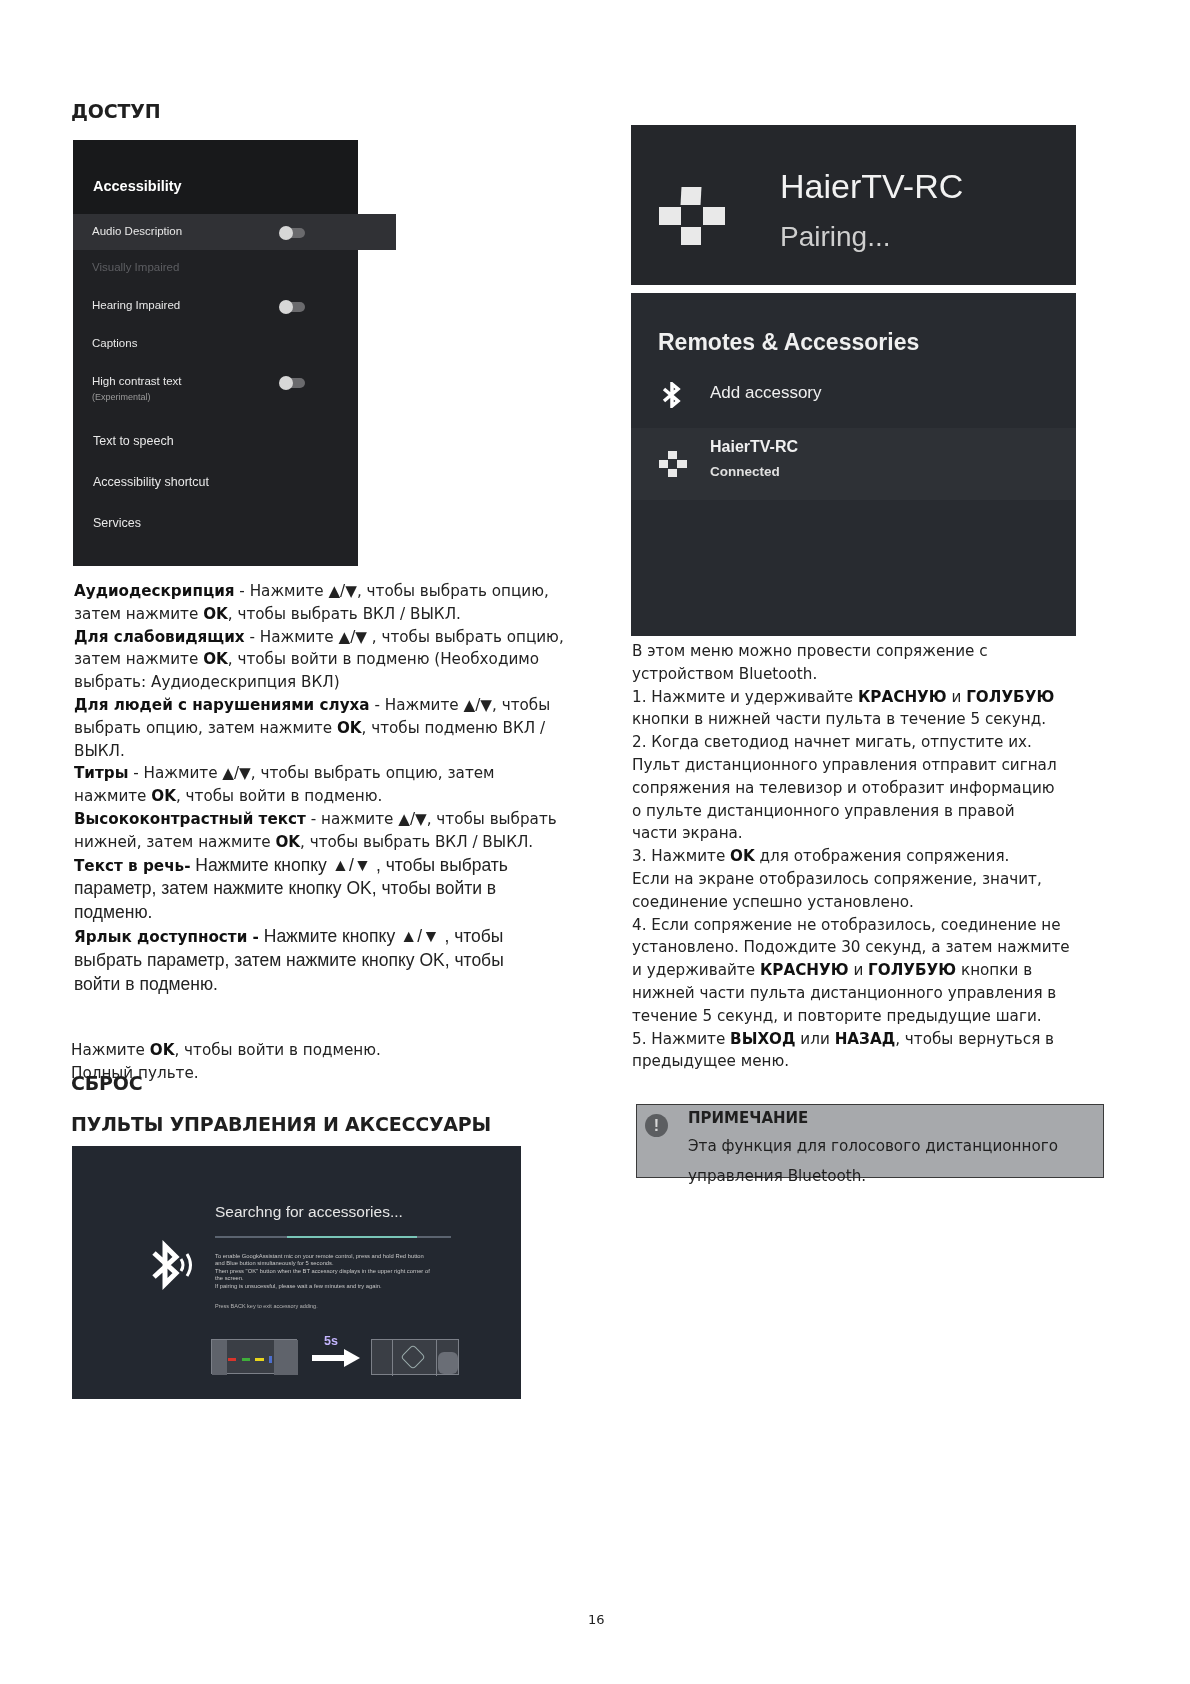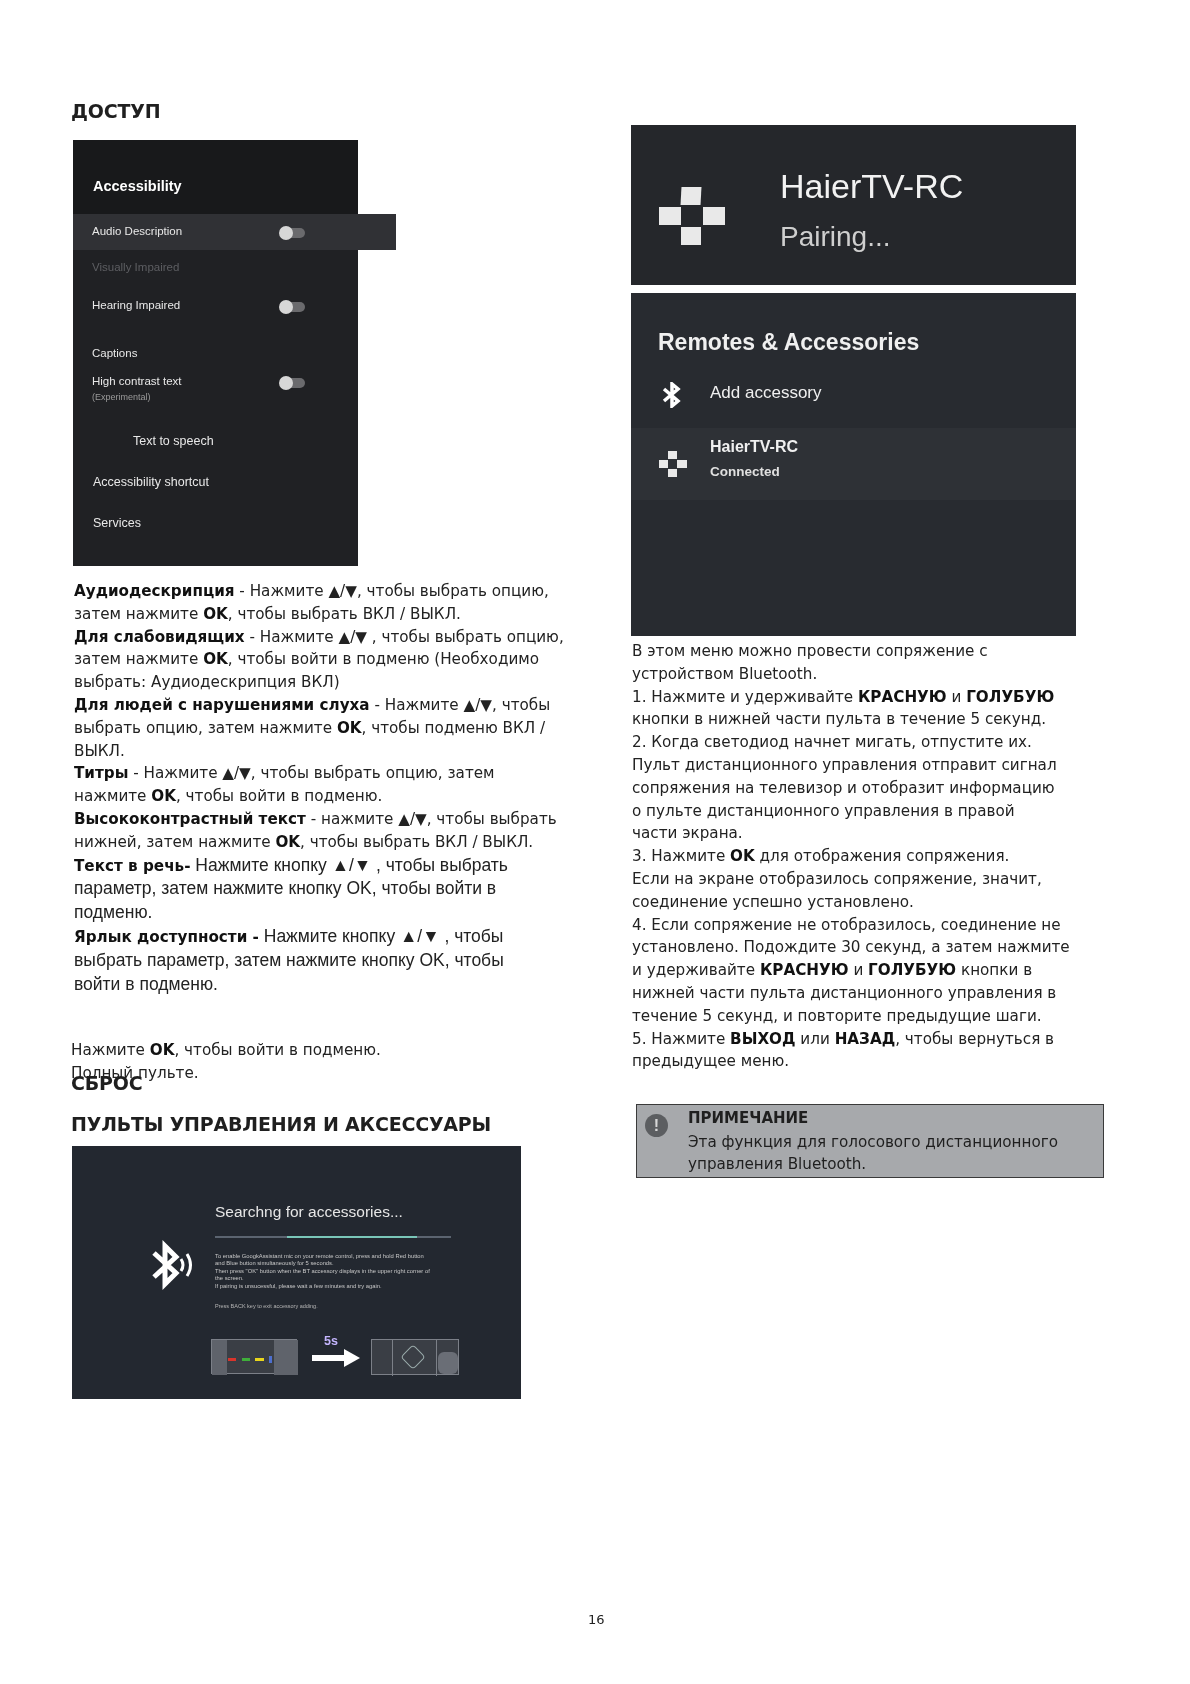--- a/index.html
+++ b/index.html
@@ -42,21 +42,21 @@
   .rem-title { position: absolute; left: 27px; top: 36px; font-family: "Liberation Sans", sans-serif; font-weight: bold; font-size: 23px; color: #f0f0f0; }
   .rem-row { position: absolute; left: 0; width: 445px; height: 62px; }
   .rem-row.sel { background: #2e3136; }
   .rem-row .lbl { position: absolute; left: 79px; font-family: "Liberation Sans", sans-serif; font-size: 17px; color: #f0f0f0; }
   .rem-row .sub { position: absolute; left: 79px; font-family: "Liberation Sans", sans-serif; font-size: 13.5px; color: #e0e0e0; }
 
   
   .note { left: 636px; top: 1104px; width: 468px; height: 74px; background: #a7a9ac; border: 1.5px solid #3a3a3a; }
   .note-icon { position: absolute; left: 8px; top: 9px; width: 23px; height: 23px; border-radius: 50%; background: #5c5e61; color: #d8d8d8; font-weight: bold; font-size: 16px; text-align: center; line-height: 23px; font-family: "Liberation Sans", sans-serif; }
   .note-title { position: absolute; left: 51px; top: 4px; font-family: "DejaVu Sans", sans-serif; font-weight: bold; font-size: 15px; color: #1f1f1f; }
-  .note-text { position: absolute; left: 51px; top: 26px; width: 410px; font-family: "DejaVu Sans", sans-serif; font-size: 15.2px; line-height: 22px; color: #1f1f1f; }
+  .note-text { position: absolute; left: 51px; top: 26px; width: 410px; font-family: "DejaVu Sans", sans-serif; font-size: 15.2px; line-height: 30px; color: #1f1f1f; }
 
   
   .search-panel { left: 72px; top: 1146px; width: 449px; height: 253px; background: #232830; }
   .search-title { position: absolute; left: 143px; top: 57px; font-family: "Liberation Sans", sans-serif; font-size: 15.5px; color: #e6e6e6; }
   .progress-track { position: absolute; left: 143px; top: 90px; width: 236px; height: 2px; background: #5b6470; }
   .progress-fill { position: absolute; top: 0; height: 2px; background: #79c6b8; }
   .search-info { position: absolute; left: 143px; top: 107px; width: 240px; font-family: "Liberation Sans", sans-serif; font-size: 5.8px; line-height: 7.4px; color: #c8c8c8; }
   .search-back { position: absolute; left: 143px; top: 157px; font-family: "Liberation Sans", sans-serif; font-size: 5.5px; color: #b5b5b5; }
   .illus-box { position: absolute; border: 1px solid #7c8088; background: #3a3e45; }
   .arrow-label { position: absolute; font-family: "Liberation Sans", sans-serif; font-weight: bold; font-size: 12.5px; color: #c4b5fd; }
@@ -82,32 +82,32 @@
   <div class="acc-row" style="top:110px;padding-left:36px;">
     <span class="lbl dim">Visually Impaired</span>
   </div>
   <div class="acc-row" style="top:148px;">
     <span class="lbl">Hearing Impaired</span>
     <span class="toggle">
         <span class="track"></span>
         <span class="knob"></span>
       </span>
   </div>
-  <div class="acc-row" style="top:196px;padding-left:36px;">
+  <div class="acc-row" style="top:186px;padding-left:36px;">
     <span class="lbl">Captions</span>
   </div>
   <div class="acc-row" style="top:224px; height:44px;">
     <span class="lbl">High contrast text</span>
     <span class="sub">(Experimental)</span>
     <span class="toggle">
         <span class="track"></span>
         <span class="knob"></span>
       </span>
   </div>
-  <div class="acc-row" style="top:283px;margin-left:40px;">
+  <div class="acc-row" style="top:283px;">
     <span class="lbl big">Text to speech</span>
   </div>
   <div class="acc-row" style="top:324px;">
     <span class="lbl big">Accessibility shortcut</span>
   </div>
   <div class="acc-row" style="top:365px;">
     <span class="lbl big">Services</span>
   </div>
 </div>
 

